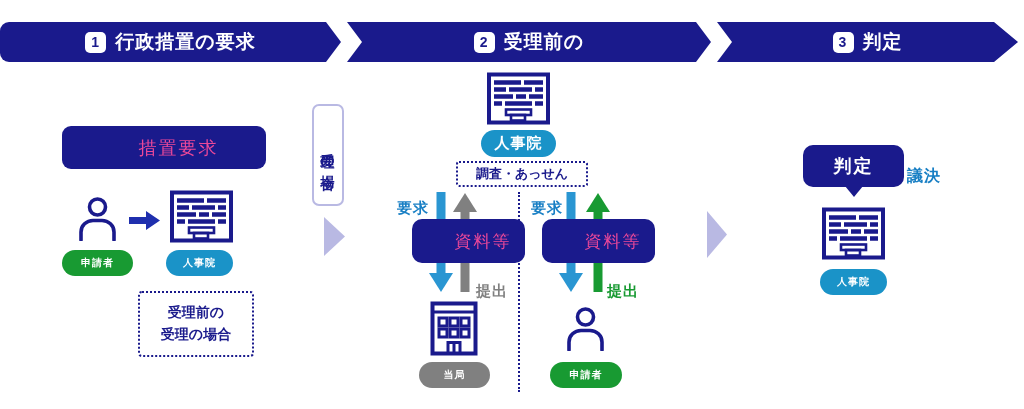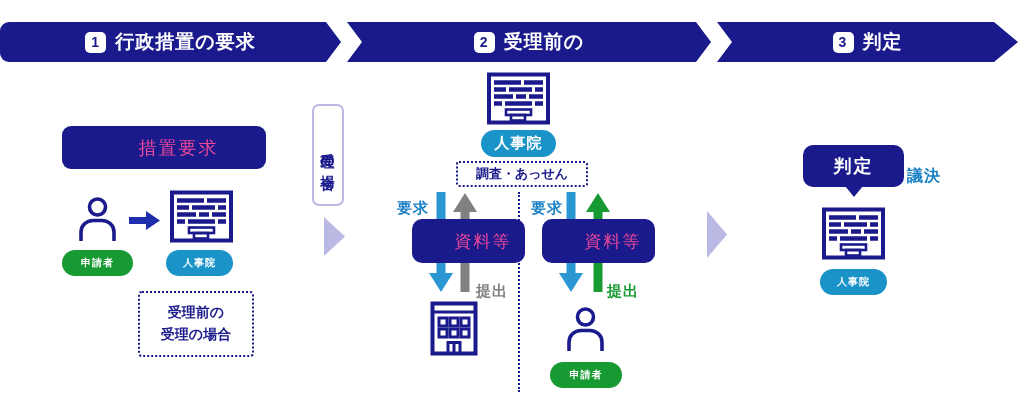--- a/index.html
+++ b/index.html
@@ -163,20 +163,21 @@
       <line x1="2.5" y1="11" x2="45.5" y2="11" stroke="#1a1a8c" stroke-width="3"></line>
       <rect x="9" y="17" width="8" height="8" fill="none" stroke="#1a1a8c" stroke-width="3"></rect>
       <rect x="20" y="17" width="8" height="8" fill="none" stroke="#1a1a8c" stroke-width="3"></rect>
       <rect x="31" y="17" width="8" height="8" fill="none" stroke="#1a1a8c" stroke-width="3"></rect>
       <rect x="9" y="28" width="8" height="8" fill="none" stroke="#1a1a8c" stroke-width="3"></rect>
       <rect x="20" y="28" width="8" height="8" fill="none" stroke="#1a1a8c" stroke-width="3"></rect>
       <rect x="31" y="28" width="8" height="8" fill="none" stroke="#1a1a8c" stroke-width="3"></rect>
       <path d="M18,52.5 V41.5 H30 V52.5 M24,41.5 V52.5" fill="none" stroke="#1a1a8c" stroke-width="3"></path>
     </svg>
   </span>
+  <div class="pill gray" style="left:419px;top:362px;width:71px;height:26px;">当局</div>
 
   <span class="flowlabel blue-t" style="left:531px;top:189px;">要求</span>
   <span class="abs" style="left:558px;top:192px;">
     <svg width="26" height="101" viewBox="0 0 26 101">
       <rect x="8.5" y="0" width="9" height="83" fill="#2a96d2"></rect>
       <polygon points="1,81 25,81 13,100" fill="#2a96d2"></polygon>
     </svg>
   </span>
   <span class="abs" style="left:585px;top:192px;">
     <svg width="26" height="101" viewBox="0 0 26 101">

